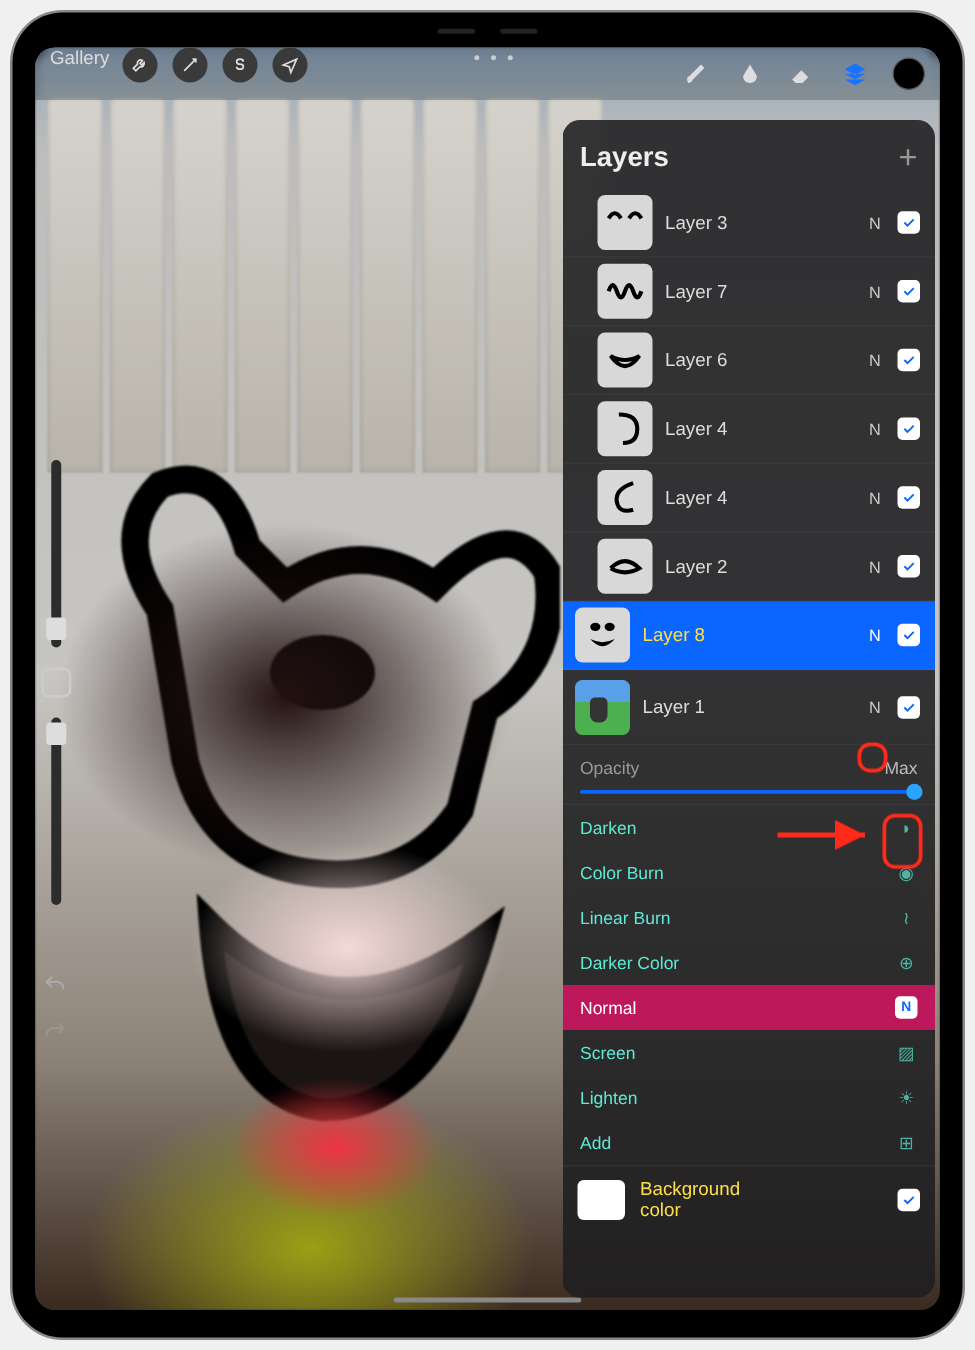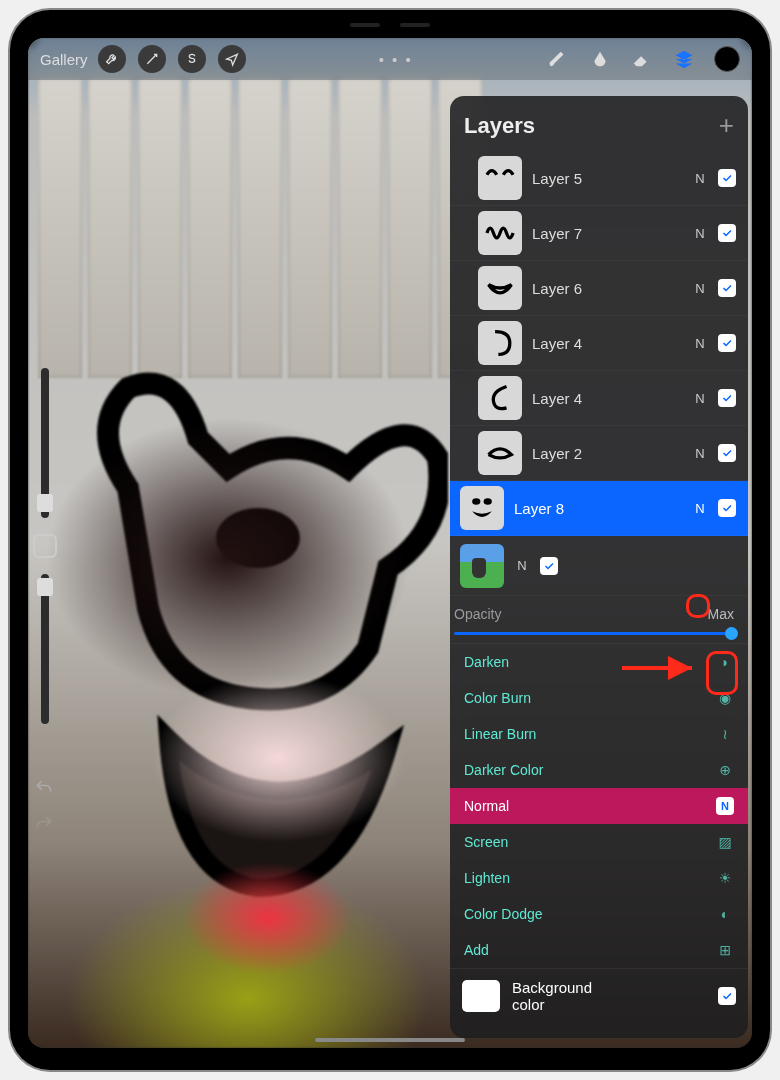--- a/index.html
+++ b/index.html
@@ -51,21 +51,21 @@
   }
   .dog-outline {
     position:absolute; left:60px; top:330px; width:360px; height:620px;
   }
   
   .fence { position:absolute; left:0; top:40px; width:100%; height:300px; display:flex; gap:6px; padding-left:10px; }
   .fence div { width:44px; height:100%; background:linear-gradient(180deg,#d6d3cd,#b8b4ab); border-radius:4px 4px 0 0; box-shadow: inset 0 0 4px rgba(0,0,0,.2); }
   
   .toolbar {
     position:absolute; top:0; left:0; right:0; height:42px;
-    display:flex; align-items:center; padding:0 12px;
+    display:flex; padding:0 12px;
     background: rgba(30,30,30,.25);
     backdrop-filter: blur(4px);
     color:#eee; font-size:15px;
   }
   .toolbar .gallery { margin-right:10px; color:#ddd; }
   .tb-group { display:flex; gap:12px; }
   .tb-icon {
     width:28px; height:28px; border-radius:14px;
     background:#3a3a3a; display:flex; align-items:center; justify-content:center;
     color:#ddd;
@@ -122,33 +122,33 @@
   .layer.selected { background:#0a66ff; }
   .layer.indent { padding-left:28px; }
   .layer.subopen { padding-left:10px; min-height:60px; }
   .thumb {
     width:44px; height:44px; border-radius:6px; background:#d8d8d8;
     flex-shrink:0; position:relative; overflow:hidden;
   }
   .thumb.photo { background:linear-gradient(180deg,#5aa0e8 40%,#4caf50 40%); }
   .thumb.photo::after{content:"";position:absolute;left:12px;top:14px;width:14px;height:20px;background:#333;border-radius:4px 4px 6px 6px;}
   .thumb svg { position:absolute; inset:4px; }
-  .lname { flex:1; font-size:15px; color:#ffffff; }
+  .lname { flex:1; font-size:15px; color:#fde047; }
   .layer:not(.selected) .lname { color:#ddd; }
   .nbadge { font-size:13px; color:#ccc; width:16px; text-align:center; }
   .layer.selected .nbadge { color:#fff; }
   .check {
     width:18px; height:18px; border-radius:4px; background:#fff;
     display:flex; align-items:center; justify-content:center;
   }
   .check svg { width:12px; height:12px; stroke:#0a66ff; stroke-width:3; fill:none; }
   .layer.selected .check svg { stroke:#0a66ff; }
   
   .opacity-row {
-    padding:10px 14px 8px 4px;
+    padding:10px 14px 8px 14px;
     border-bottom:1px solid rgba(255,255,255,.05);
   }
   .opacity-row .lbl-row { display:flex; justify-content:space-between; font-size:14px; color:#9a9a9a; }
   .opacity-row .max { color:#bbb; }
   .slider-track {
     margin-top:10px; height:3px; background:#0a66ff; border-radius:2px; position:relative;
   }
   .slider-thumb {
     position:absolute; right:-4px; top:-5px; width:13px; height:13px; border-radius:50%;
     background:#2aa4ff;
@@ -287,21 +287,21 @@
         <span class="plus">+</span>
       </div>
 
       <div class="layer-list" id="layer-list">
           <div class="layer indent">
             <div class="thumb">
               <svg viewBox="0 0 44 44">
                 <path d="M6 18 Q12 8 18 18 M26 18 Q32 8 38 18" stroke="#000" stroke-width="4" fill="none"></path>
               </svg>
             </div>
-            <span class="lname">Layer 5</span>
+            <span class="lname">Layer 3</span>
             <span class="nbadge">N</span>
             <div class="check">
               <svg viewBox="0 0 24 24">
                 <path d="M5 12l5 5L20 7"></path>
               </svg>
             </div>
           </div>
           <div class="layer indent">
             <div class="thumb">
               <svg viewBox="0 0 44 44">
@@ -383,20 +383,21 @@
             <span class="lname">Layer 8</span>
             <span class="nbadge">N</span>
             <div class="check">
               <svg viewBox="0 0 24 24">
                 <path d="M5 12l5 5L20 7"></path>
               </svg>
             </div>
           </div>
           <div class="layer subopen">
             <div class="thumb photo"></div>
+            <span class="lname">Layer 1</span>
             <span class="nbadge">N</span>
             <div class="check">
               <svg viewBox="0 0 24 24">
                 <path d="M5 12l5 5L20 7"></path>
               </svg>
             </div>
           </div>
         </div>
 
       <div class="opacity-row">
@@ -430,24 +431,20 @@
             <span>Normal</span>
             <span class="bicon">N</span>
           </div>
           <div class="blend">
             <span>Screen</span>
             <span class="bicon">▨</span>
           </div>
           <div class="blend">
             <span>Lighten</span>
             <span class="bicon">☀</span>
-          </div>
-          <div class="blend">
-            <span>Color Dodge</span>
-            <span class="bicon">◐</span>
           </div>
           <div class="blend">
             <span>Add</span>
             <span class="bicon">⊞</span>
           </div>
         </div>
 
       <div class="bg-row">
         <div class="bg-swatch"></div>
         <span class="lname">Background color</span>

